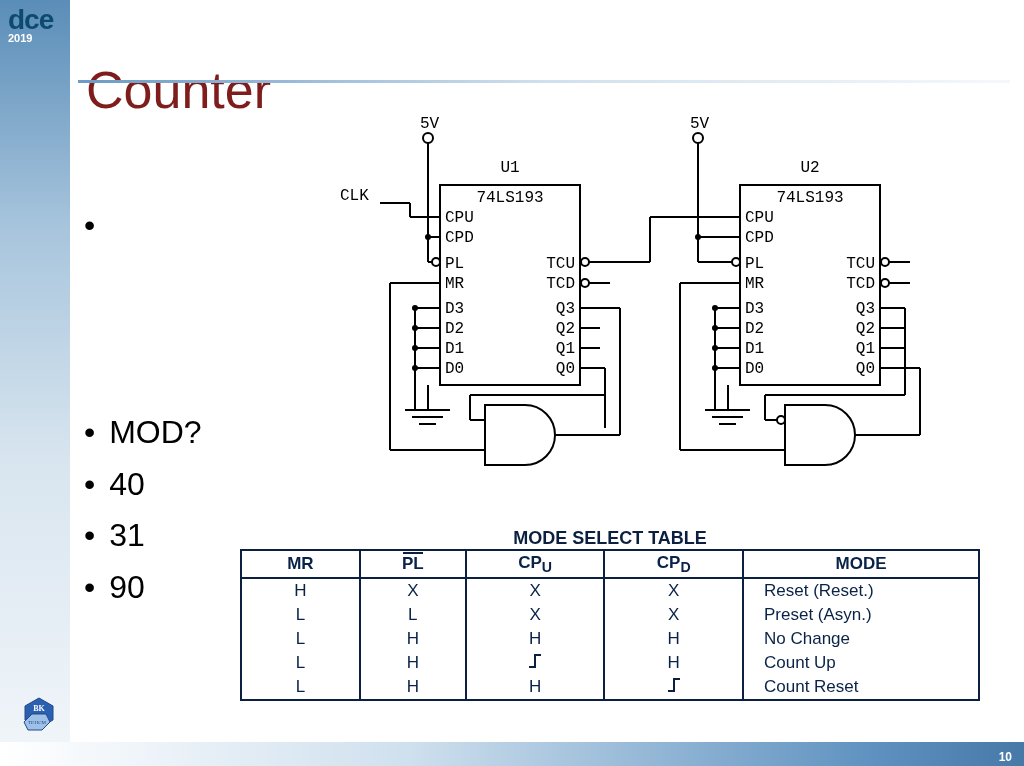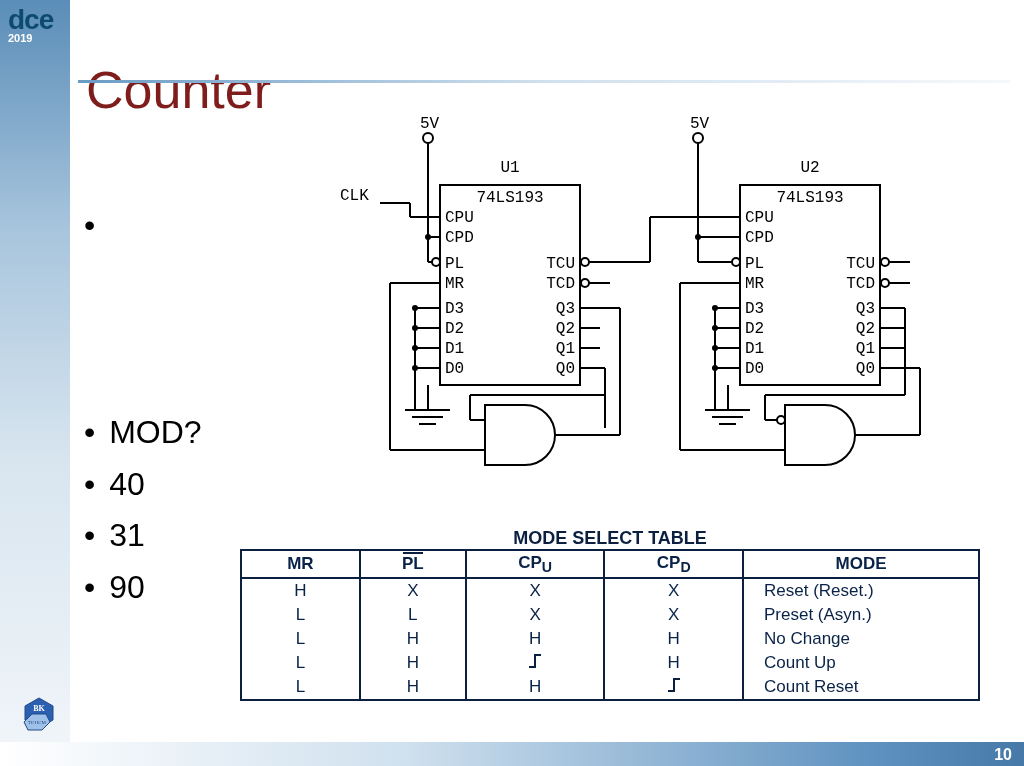--- a/index.html
+++ b/index.html
@@ -123,21 +123,21 @@
     left: 0; bottom: 0;
     width: 100%; height: 24px;
     background: linear-gradient(to right, #fff 0%, #cfe0ee 40%, #5f92c0 85%, #4679a8 100%);
   }
   .page-num {
     position: absolute;
     right: 12px;
     bottom: 2px;
     color: #fff;
     font-weight: bold;
-    font-size: 16px;
+    font-size: 12px;
   }
   .edge { display:inline-block; width:12px; height:14px; position:relative; }
   .edge::before {
     content:""; position:absolute; left:0; bottom:0; width:5px; height:2px; background:#0b1f40;
   }
   .edge::after {
     content:""; position:absolute; left:5px; bottom:0; width:2px; height:12px; background:#0b1f40;
   }
   .edge .top { position:absolute; left:5px; top:0; width:7px; height:2px; background:#0b1f40; }
 </style>

